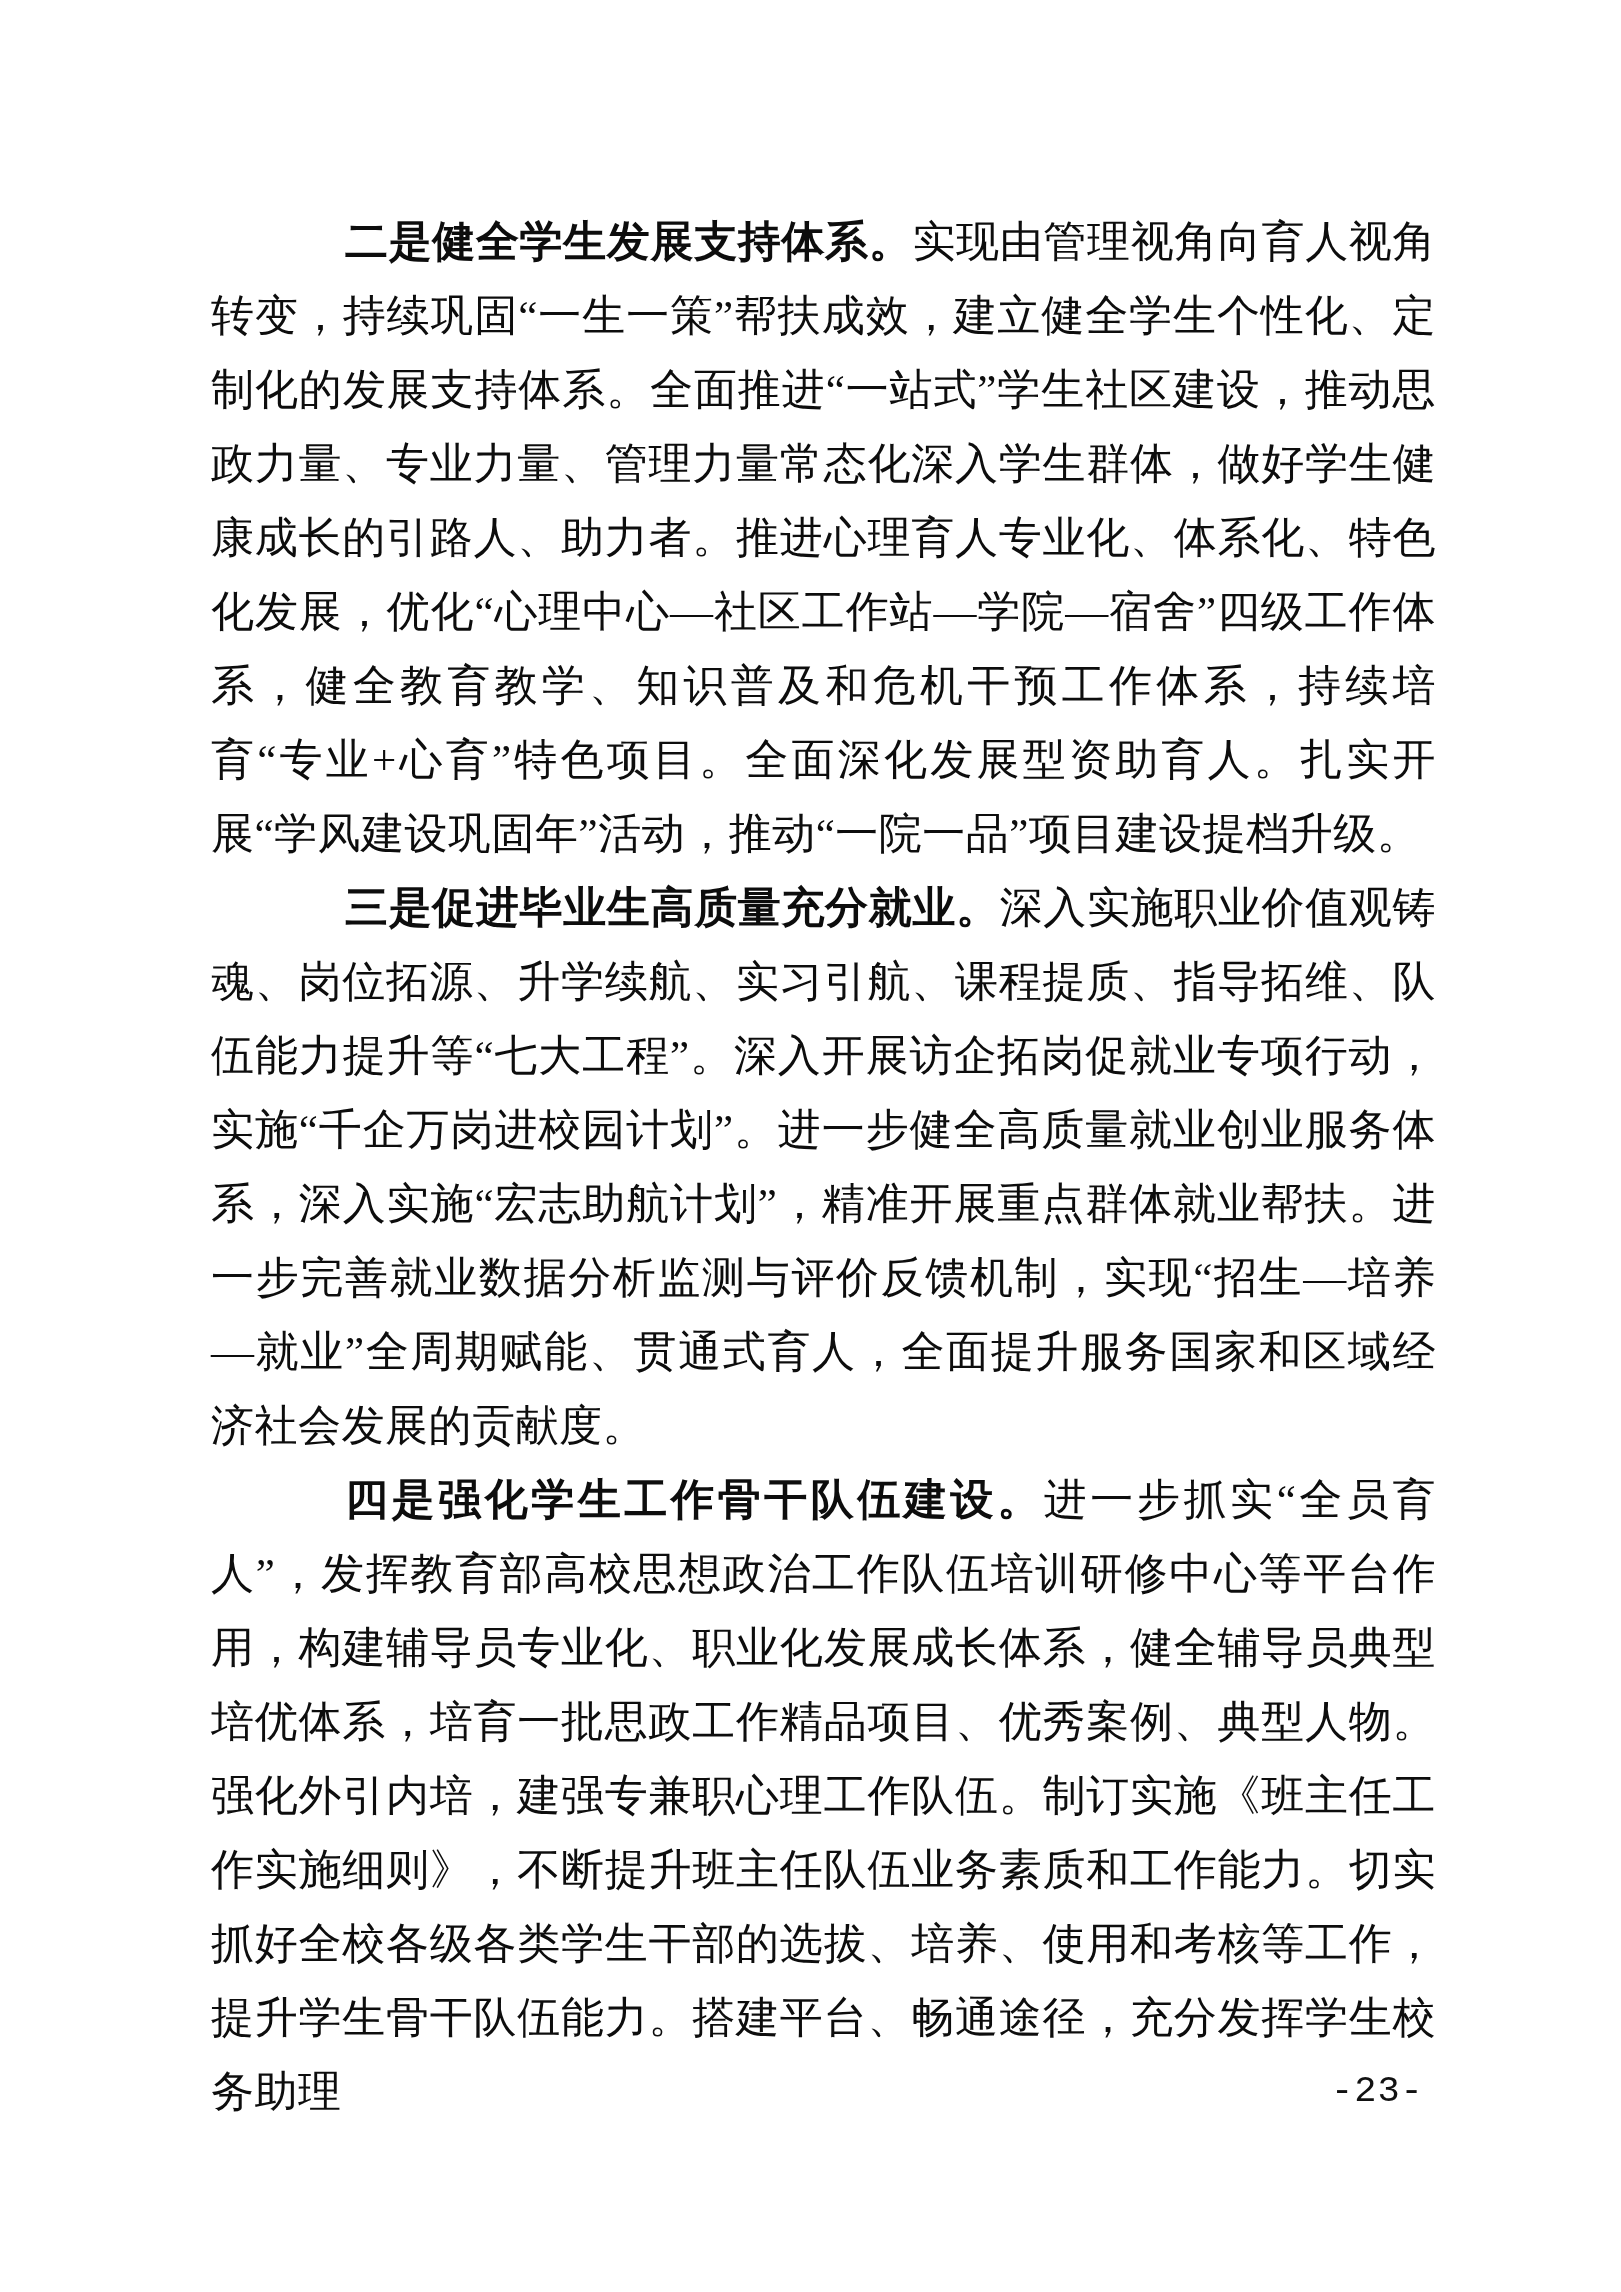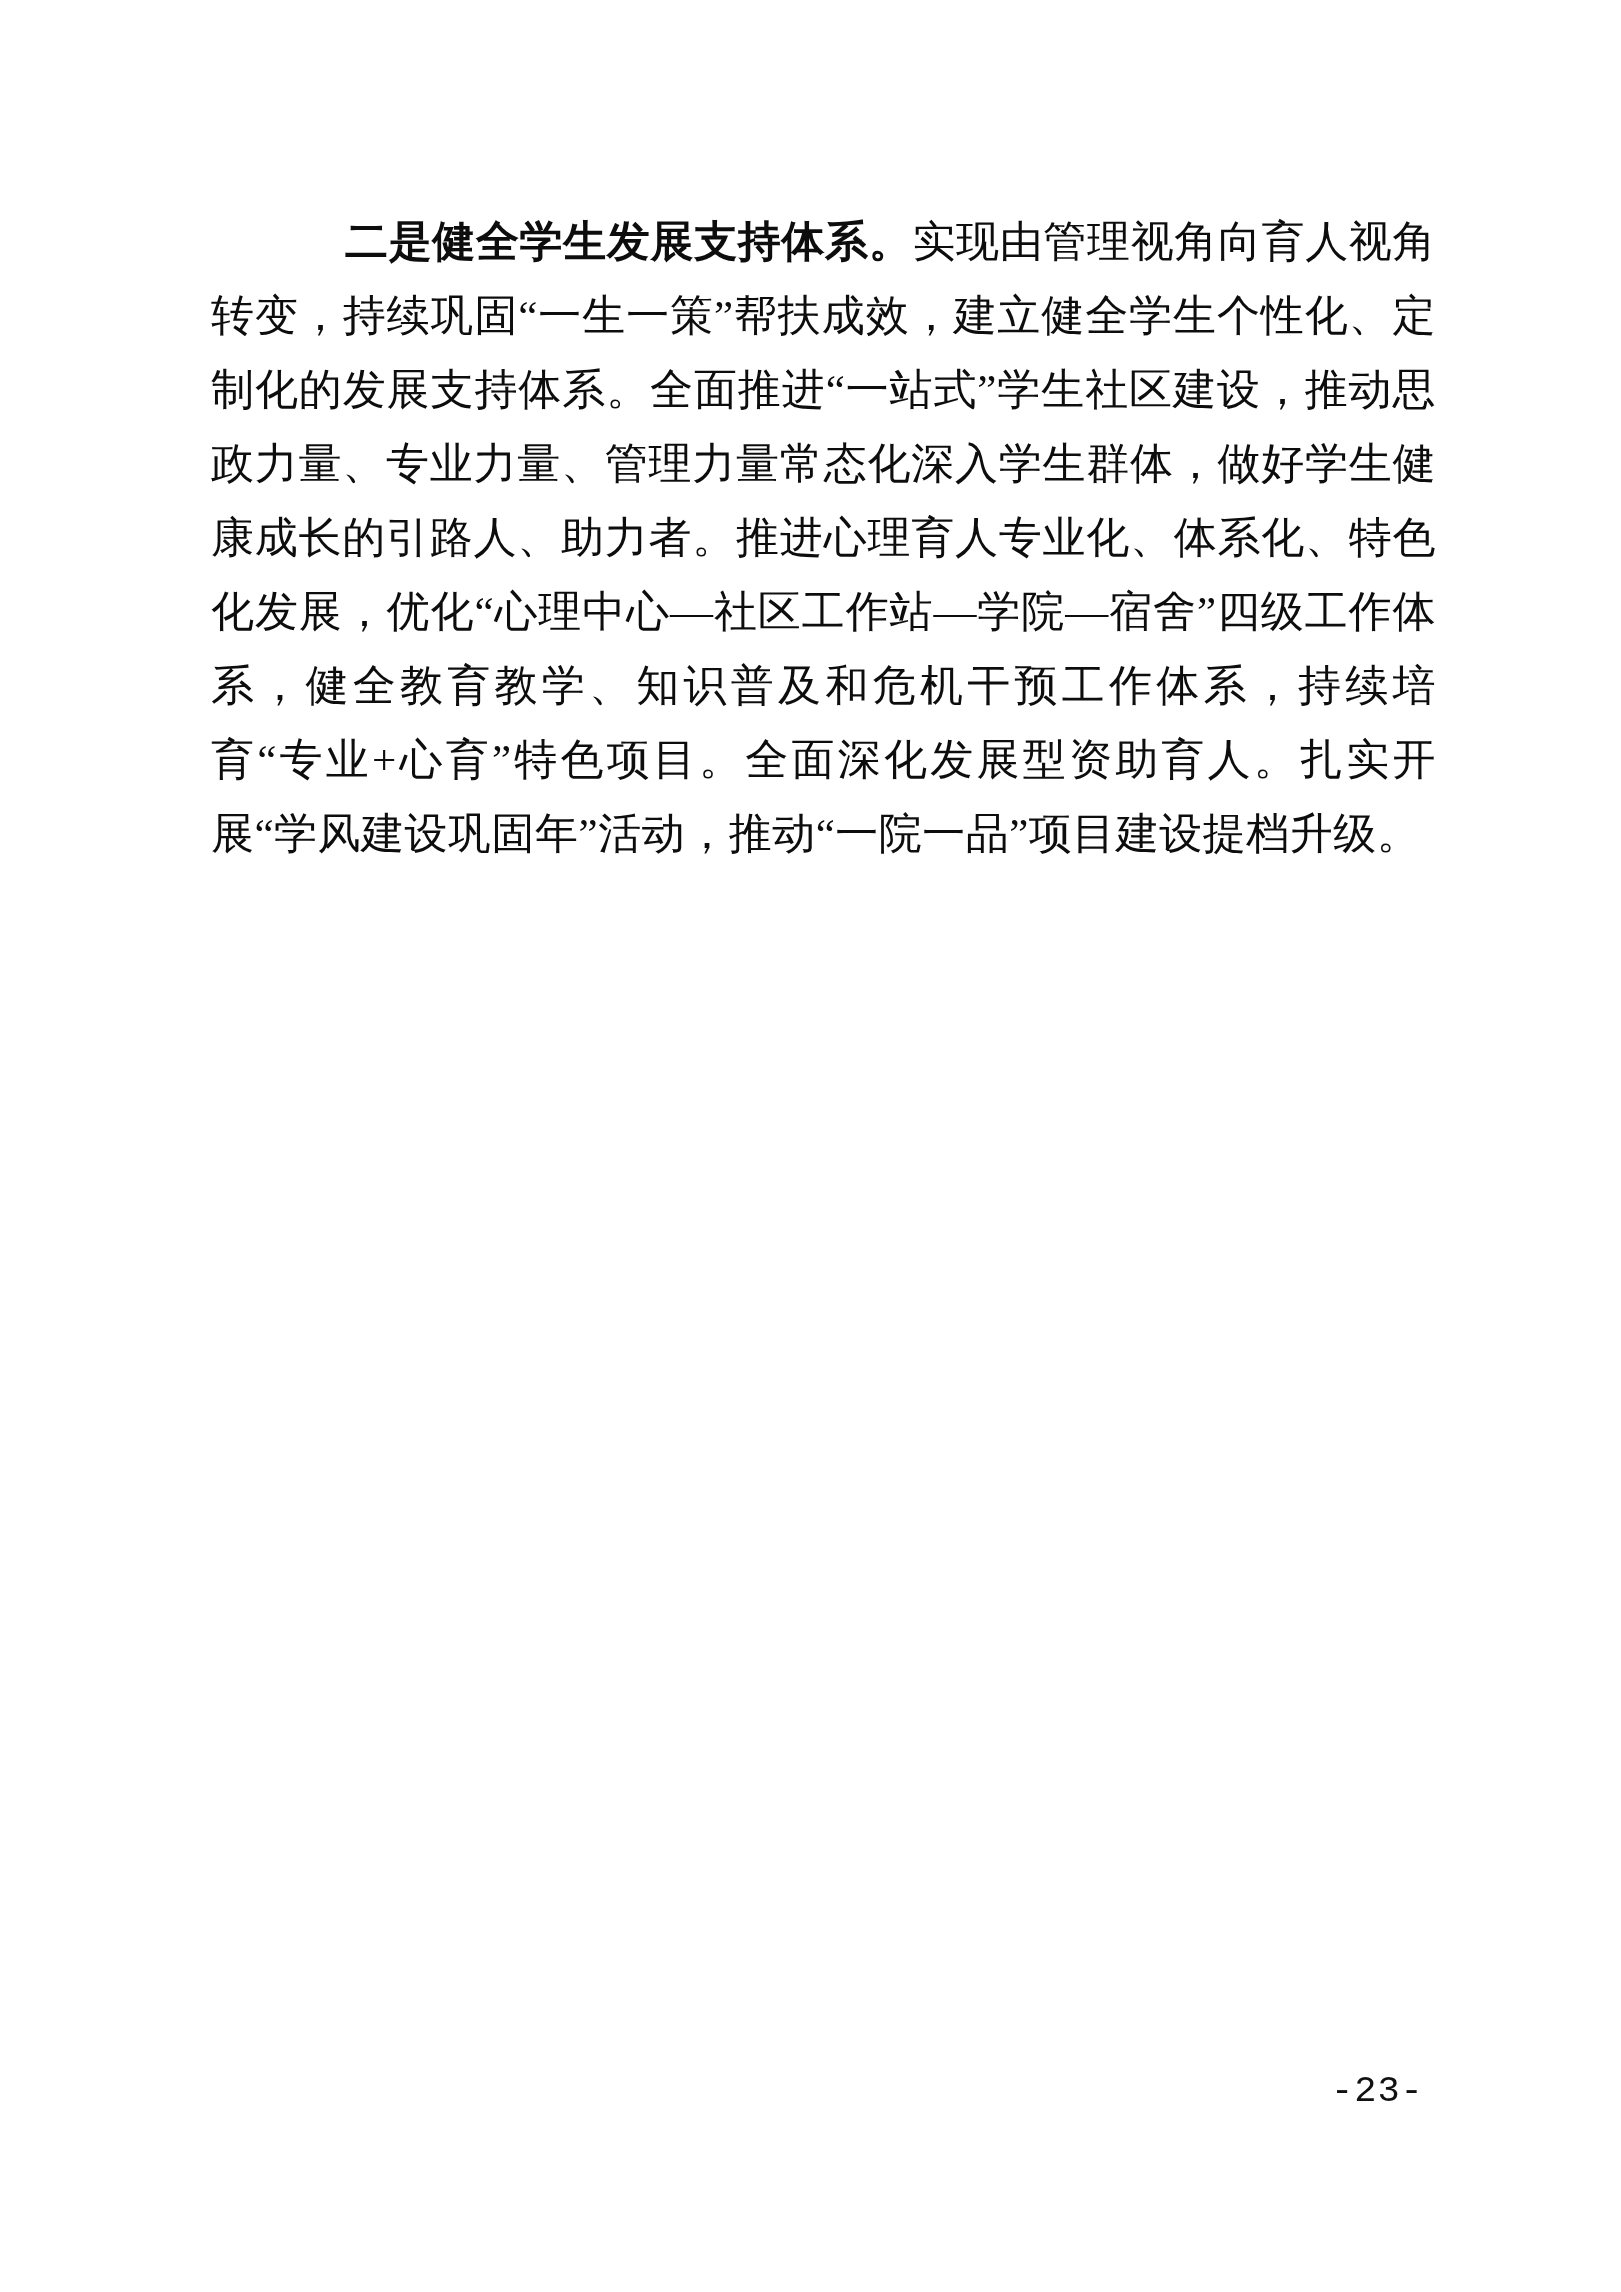--- a/index.html
+++ b/index.html
@@ -52,16 +52,18 @@
     color: #111111;
     font-family: Liberation Mono, monospace;
   }
 </style>
 </head>
 <body>
 
 <div class="page">
   <div class="text-block">
     <p class="para"><span class="lead">二是健全学生发展支持体系。</span><span class="body-text">实现由管理视角向育人视角转变，持续巩固“一生一策”帮扶成效，建立健全学生个性化、定制化的发展支持体系。全面推进“一站式”学生社区建设，推动思政力量、专业力量、管理力量常态化深入学生群体，做好学生健康成长的引路人、助力者。推进心理育人专业化、体系化、特色化发展，优化“心理中心—社区工作站—学院—宿舍”四级工作体系，健全教育教学、知识普及和危机干预工作体系，持续培育“专业+心育”特色项目。全面深化发展型资助育人。扎实开展“学风建设巩固年”活动，推动“一院一品”项目建设提档升级。</span></p>
+    <p class="para"><span class="lead">三是促进毕业生高质量充分就业。</span><span class="body-text">深入实施职业价值观铸魂、岗位拓源、升学续航、实习引航、课程提质、指导拓维、队伍能力提升等“七大工程”。深入开展访企拓岗促就业专项行动，实施“千企万岗进校园计划”。进一步健全高质量就业创业服务体系，深入实施“宏志助航计划”，精准开展重点群体就业帮扶。进一步完善就业数据分析监测与评价反馈机制，实现“招生—培养—就业”全周期赋能、贯通式育人，全面提升服务国家和区域经济社会发展的贡献度。</span></p>
+    <p class="para"><span class="lead">四是强化学生工作骨干队伍建设。</span><span class="body-text">进一步抓实“全员育人”，发挥教育部高校思想政治工作队伍培训研修中心等平台作用，构建辅导员专业化、职业化发展成长体系，健全辅导员典型培优体系，培育一批思政工作精品项目、优秀案例、典型人物。强化外引内培，建强专兼职心理工作队伍。制订实施《班主任工作实施细则》，不断提升班主任队伍业务素质和工作能力。切实抓好全校各级各类学生干部的选拔、培养、使用和考核等工作，提升学生骨干队伍能力。搭建平台、畅通途径，充分发挥学生校务助理</span></p>
   </div>
   <div class="page-number">-23-</div>
 </div>
 
 
 </body></html>

